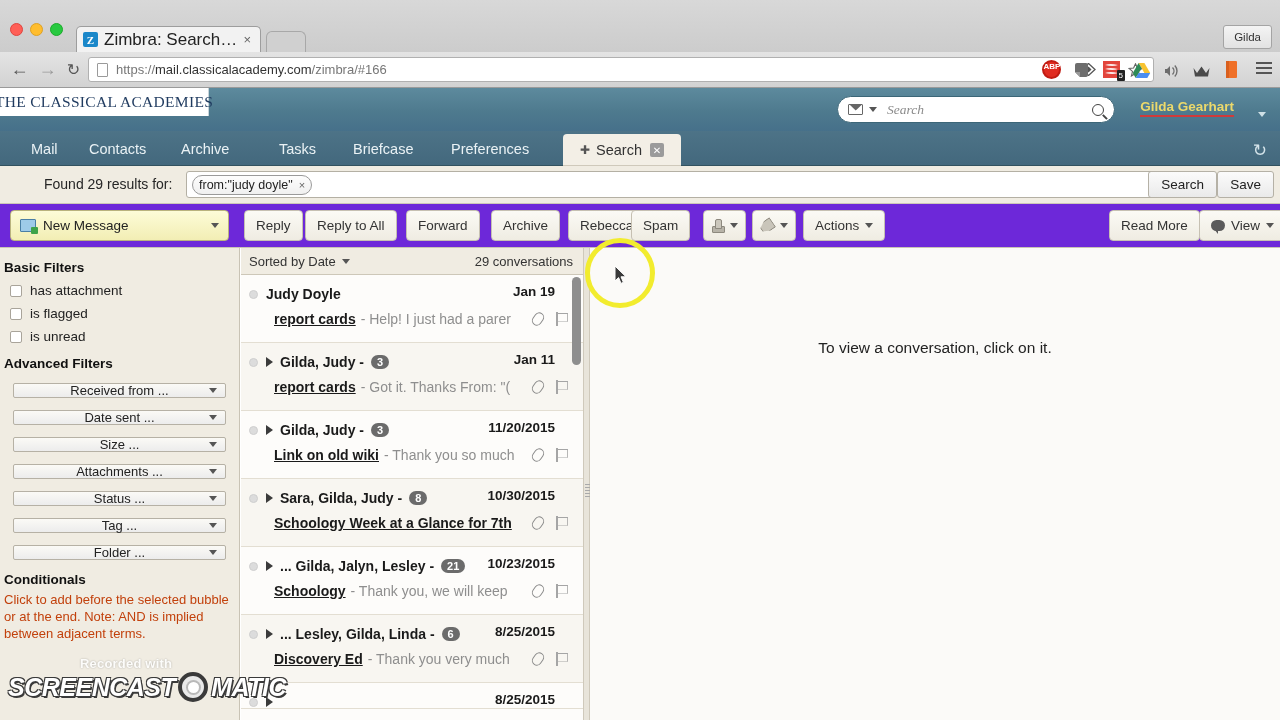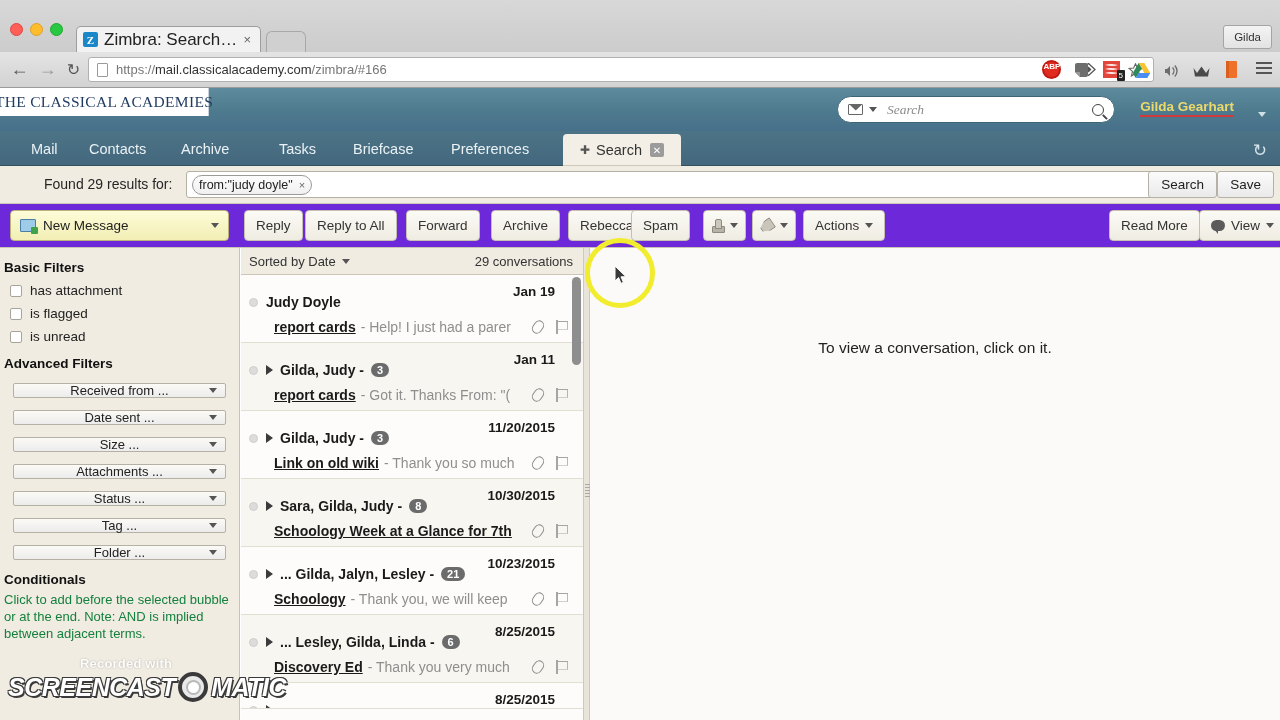--- a/index.html
+++ b/index.html
@@ -243,36 +243,36 @@
     width:12px; height:12px; border:1px solid #a9a49a; background:#fff; border-radius:2px; flex:0 0 auto;
   }
   .sb-select {
     margin:12px auto 5px auto; width:213px; height:15px;
     background:linear-gradient(#fbfaf6,#ececec); border:1px solid #b6b1a5; border-radius:2px;
     display:flex; align-items:center; justify-content:center; position:relative;
     font-size:13px; color:#222;
   }
   .sb-select .caret { position:absolute; right:8px; }
   .cond-title { font-size:13.5px; font-weight:bold; color:#111; margin:12px 0 4px 4px; }
-  .cond-text { font-size:13px; color:#15803d; line-height:17px; margin-left:4px; width:228px; }
+  .cond-text { font-size:13px; color:#c2410c; line-height:17px; margin-left:4px; width:228px; }
 
   
   .convpane {
     position:absolute; top:248px; left:241px; width:345px; height:472px;
     background:#fdfcfa; border-right:1px solid #bdb7a8;
   }
   .conv-header {
     height:27px; background:#f0ece2; border-bottom:1px solid #cdc7b8;
     display:flex; align-items:center; justify-content:space-between; padding:0 12px 0 8px;
     font-size:13px; color:#333;
   }
   .conv-header .sort { display:flex; align-items:center; gap:6px; }
   .conv-list { position:relative; height:445px; overflow:hidden; }
   .conv-row {
-    height:68px; border-bottom:1px solid #e3ded2; padding:16px 10px 0 8px; position:relative;
+    height:68px; border-bottom:1px solid #e3ded2; padding:8px 10px 0 8px; position:relative;
   }
   .conv-row:nth-child(even){ background:#f8f6f1; }
   .conv-line1 { display:flex; align-items:center; height:22px; }
   .conv-dot {
     width:9px; height:9px; border-radius:50%; background:#dcdcdc; border:1px solid #cfcfcf;
     flex:0 0 auto; margin-right:8px;
   }
   .conv-expander {
     width:0; height:0; border-top:5px solid transparent; border-bottom:5px solid transparent;
     border-left:7px solid #3b3b3b; margin-right:7px; flex:0 0 auto;

